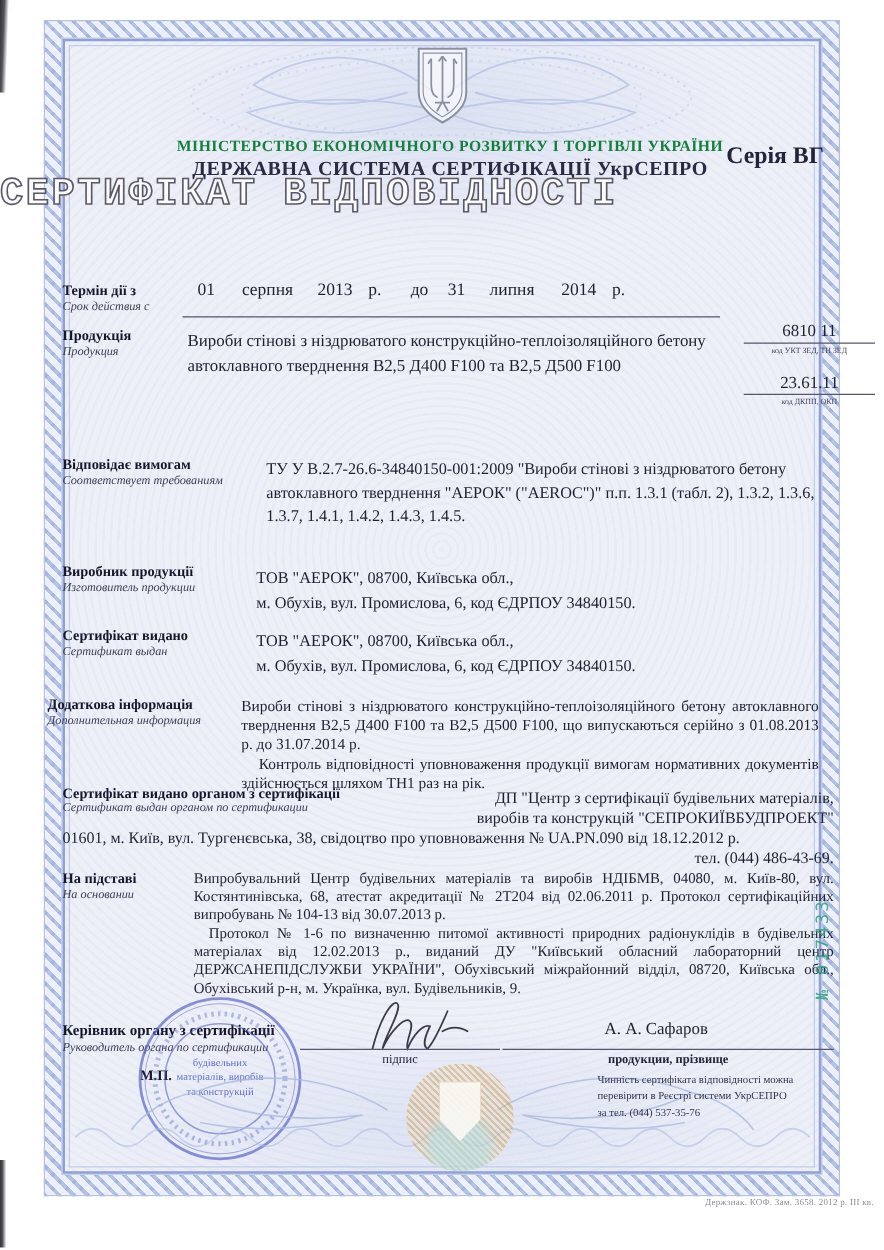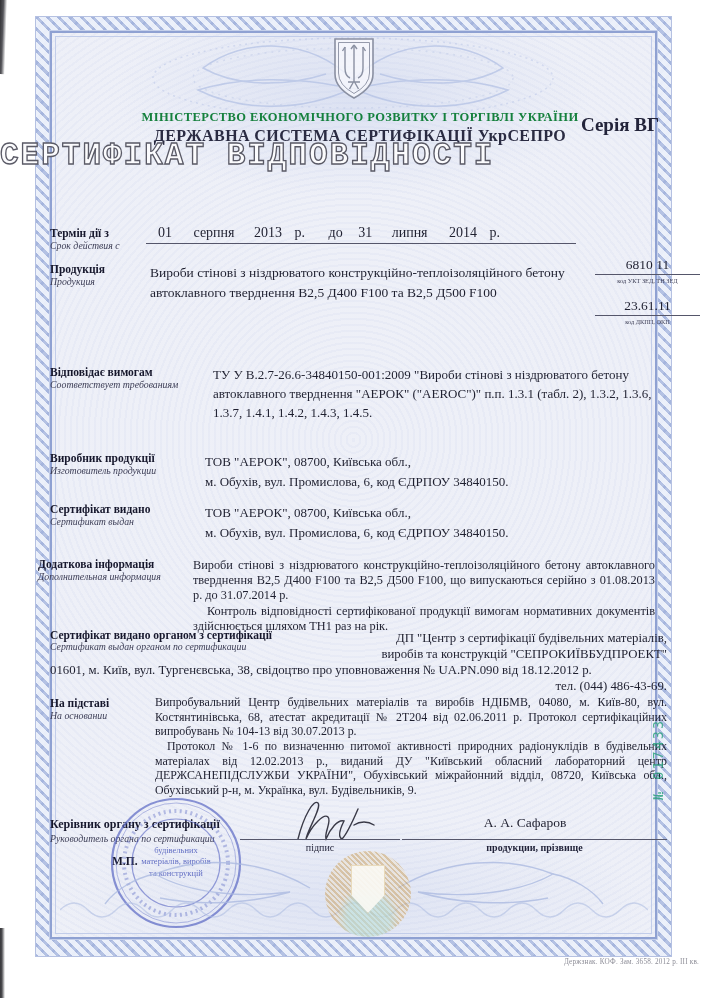--- a/index.html
+++ b/index.html
@@ -41,21 +41,21 @@
 
   
   .lbl-ua{font-weight:bold;font-size:11.5px;color:#16172c;}
   .lbl-ru{font-style:italic;font-size:9.8px;color:#3c3d55;margin-top:1px;}
   .val{font-size:13px;color:#1d1e2e;}
   .just{text-align:justify;}
 
   .row-reg{position:absolute;left:50px;top:184px;}
   .reg-value{position:absolute;left:205px;top:-2px;width:280px;font-size:14.5px;border-bottom:1px solid #55566a;padding:0 8px 2px 14px;}
   .row-valid{position:absolute;left:50px;top:227px;}
-  .valid-value{position:absolute;left:96px;top:-2px;width:430px;font-size:14px;border-bottom:1px solid #55566a;padding-bottom:2px;white-space:nowrap;}
+  .valid-value{position:absolute;left:96px;top:-2px;width:430px;font-size:14px;border-bottom:1px solid #55566a;padding-bottom:12px;white-space:nowrap;}
   .valid-value span{display:inline-block;}
 
   .row-product{position:absolute;left:50px;top:263px;}
   .product-text{position:absolute;left:100px;top:0;width:452px;font-size:13.5px;line-height:1.5;}
   .codes{position:absolute;left:545px;top:-6px;width:105px;text-align:center;}
   .code-val{font-size:13.5px;border-bottom:1px solid #55566a;padding-bottom:1px;}
   .code-cap{font-size:6.3px;color:#3c3d55;margin-top:2px;}
   .code-block2{margin-top:14px;}
 
   .row-req{position:absolute;left:50px;top:366px;}
@@ -201,21 +201,21 @@
       <div>ТОВ "АЕРОК", 08700, Київська обл.,</div>
       <div>м. Обухів, вул. Промислова, 6, код ЄДРПОУ 34840150.</div>
     </div>
   </div>
 
   <div class="row-add">
     <div class="lbl-ua">Додаткова інформація</div>
     <div class="lbl-ru">Дополнительная информация</div>
     <div class="add-text just">
       <p>Вироби стінові з ніздрюватого конструкційно-теплоізоляційного бетону автоклавного тверднення В2,5 Д400 F100 та В2,5 Д500 F100, що випускаються серійно з 01.08.2013 р. до 31.07.2014 р.</p>
-      <p>Контроль відповідності сертифікованої продукції вимогам нормативних документів здійснюється шляхом ТН1 раз на рік.</p>
+      <p>Контроль відповідності уповноваження продукції вимогам нормативних документів здійснюється шляхом ТН1 раз на рік.</p>
     </div>
   </div>
 
   <div class="row-org">
     <div class="org-lbl-ua">Сертифікат видано органом з сертифікації</div>
     <div class="org-lbl-ru">Сертификат выдан органом по сертификации</div>
     <div class="org-l1">ДП "Центр з сертифікації будівельних матеріалів,</div>
     <div class="org-l2">виробів та конструкцій "СЕПРОКИЇВБУДПРОЕКТ"</div>
     <div class="org-l3">01601, м. Київ, вул. Тургенєвська, 38, свідоцтво про уповноваження № UA.PN.090 від 18.12.2012 р.</div>
     <div class="org-l4">тел. (044) 486-43-69.</div>
@@ -263,16 +263,21 @@
       <path d="M250 40 C200 10 140 8 95 26 C130 46 185 50 230 44 C190 56 140 58 100 50"></path>
       <path d="M338 40 C388 10 448 8 493 26 C458 46 403 50 358 44 C398 56 448 58 488 50"></path>
       <path d="M95 26 C75 30 55 42 45 56 M493 26 C513 30 533 42 543 56"></path>
       <path d="M0 62 q14 -14 28 0 t28 0 t28 0 t28 0 t28 0 t28 0 t28 0 t28 0 t28 0 t28 0 t28 0 t28 0 t28 0 t28 0 t28 0 t28 0 t28 0 t28 0 t28 0 t28 0 t28 0" opacity=".7"></path>
     </g>
   </svg>
   <div class="seal-orange">
     <div class="seal-shield"></div>
   </div>
 
+  <div class="verify">
+    <div>Чинність сертифіката відповідності можна</div>
+    <div>перевірити в Реєстрі системи УкрСЕПРО</div>
+    <div>за тел. (044) 537-35-76</div>
+  </div>
   <div class="serial">№ 017433</div>
   <div class="printnote">Держзнак. КОФ. Зам. 3658. 2012 р. ІІІ кв.</div>
 
 </div>
 
 </body></html>

